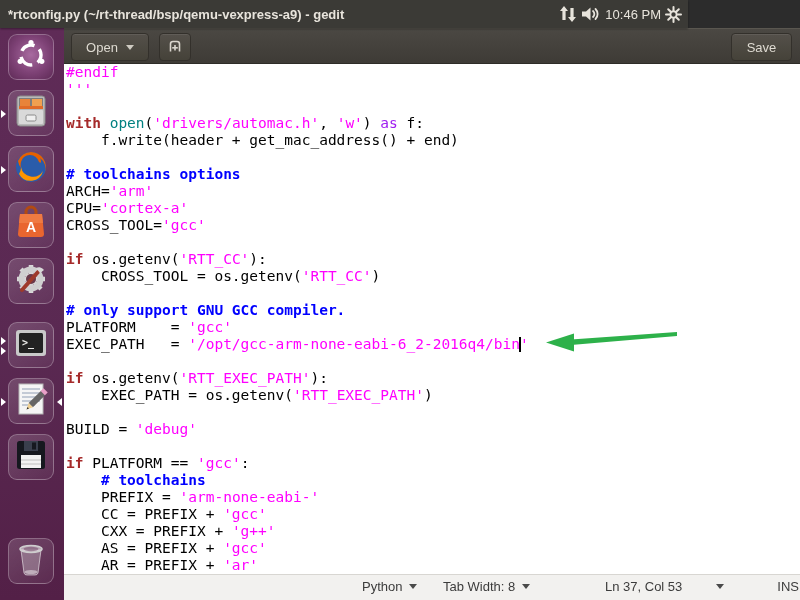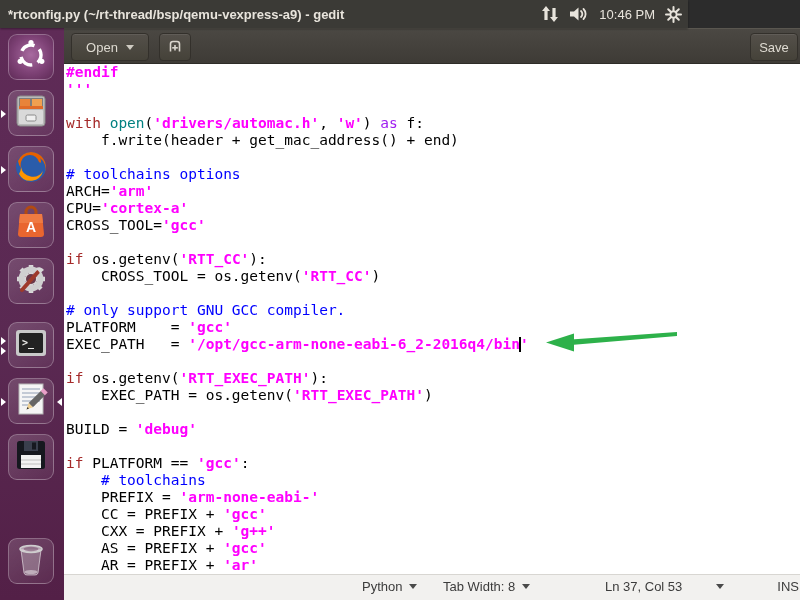--- a/index.html
+++ b/index.html
@@ -2,21 +2,21 @@
 <html style="--panel: #3b3a36; --launcher: #5e2a56; --kw: #A52A2A; --str: #FF00FF; --com: #0000FF; --fn: #008080; --imp: #A020F0; --arrow: #2DB14A;"><head>
 <meta charset="utf-8">
 <style>
   html,body{margin:0;padding:0;}
   body{width:800px;height:600px;overflow:hidden;position:relative;
        font-family:"Liberation Sans",sans-serif;background:#2c2c2c;}
   
   .panel{position:absolute;left:0;top:0;width:688px;height:28px;background:var(--panel);
          box-shadow:0 1px 2px rgba(0,0,0,.4);z-index:30;display:flex;align-items:center;}
   .panel-title{color:#e8e4dc;font-weight:bold;font-size:13px;margin-left:8px;white-space:nowrap;}
-  .panel-right{position:absolute;right:6px;top:0;height:28px;display:flex;align-items:center;gap:10px;color:#e8e4dc;}
+  .panel-right{position:absolute;right:6px;top:0;height:28px;display:flex;align-items:center;gap:4px;color:#e8e4dc;}
   .clock{font-size:13px;color:#e8e4dc;}
   .tray-icon{display:flex;align-items:center;justify-content:center;}
   
   .launcher{position:absolute;left:0;top:28px;width:64px;height:572px;z-index:20;
             background:linear-gradient(180deg,#5f2b57 0%,#5a2952 55%,#532047 100%);}
   .launcher-item{position:absolute;left:8px;width:46px;height:46px;border-radius:9px;
             background:linear-gradient(145deg,rgba(255,255,255,.16),rgba(255,255,255,.05));
             border:1px solid rgba(255,255,255,.28);box-sizing:border-box;
             display:flex;align-items:center;justify-content:center;}
   .tile-dash{background:radial-gradient(circle at 50% 45%,#a86ba0 0%,#7e4276 55%,#5e2a56 100%);}
@@ -27,32 +27,32 @@
   
   .gedit{position:absolute;left:64px;top:28px;width:736px;height:572px;background:#8b5cf6;}
   .toolbar{position:absolute;left:0;top:0;width:736px;height:36px;
            background:linear-gradient(#4b4843,#3e3b36);border-top:1px solid #5a5750;
            box-sizing:border-box;border-bottom:1px solid #2e2c28;}
   .tb-btn{position:absolute;top:4px;height:28px;border-radius:4px;color:#dfdbd2;font-size:13px;
           background:linear-gradient(#54504a,#454239);border:1px solid #33302b;box-sizing:border-box;
           display:flex;align-items:center;justify-content:center;box-shadow:0 1px 0 rgba(255,255,255,.08) inset;}
   .btn-open{left:7px;width:78px;gap:8px;}
   .btn-newdoc{left:95px;width:32px;}
-  .btn-save{right:2px;width:48px;justify-content:center;}
+  .btn-save{right:8px;width:61px;justify-content:center;}
   .caret-down{width:0;height:0;border-left:4px solid transparent;border-right:4px solid transparent;
               border-top:5px solid #cfcbc2;display:inline-block;}
   
   .code{position:absolute;left:0;top:36px;width:736px;height:510px;background:#fff;overflow:hidden;
         font-family:"DejaVu Sans Mono",monospace;font-size:14.5px;line-height:17px;white-space:pre;
         padding-left:2px;box-sizing:border-box;color:#000;}
   .code-line{height:17px;}
   .tok-pl{color:#000000;}
-  .tok-str{color:var(--str);font-weight:bold;}
-  .tok-kw{color:var(--kw);font-weight:normal;}
-  .tok-com{color:var(--com);font-weight:normal;}
+  .tok-str{color:var(--str);}
+  .tok-kw{color:var(--kw);font-weight:bold;}
+  .tok-com{color:var(--com);font-weight:bold;}
   .tok-fn{color:var(--fn);}
   .tok-imp{color:var(--imp);}
   .cursor{display:inline-block;width:1.5px;height:15px;background:#000;vertical-align:text-bottom;margin:0 -0.75px;}
   
   .arrow-svg{position:absolute;left:479px;top:302px;color:var(--arrow);pointer-events:none;z-index:5;}
   
   .statusbar{position:absolute;left:0;top:546px;width:736px;height:28px;background:#f2f1ef;
              border-top:1px solid #d8d6d2;box-sizing:border-box;font-size:13px;color:#3c3c3c;}
   .sb-item{position:absolute;top:4px;display:flex;align-items:center;gap:7px;white-space:nowrap;}
   .sb-caret{width:0;height:0;border-left:4px solid transparent;border-right:4px solid transparent;

